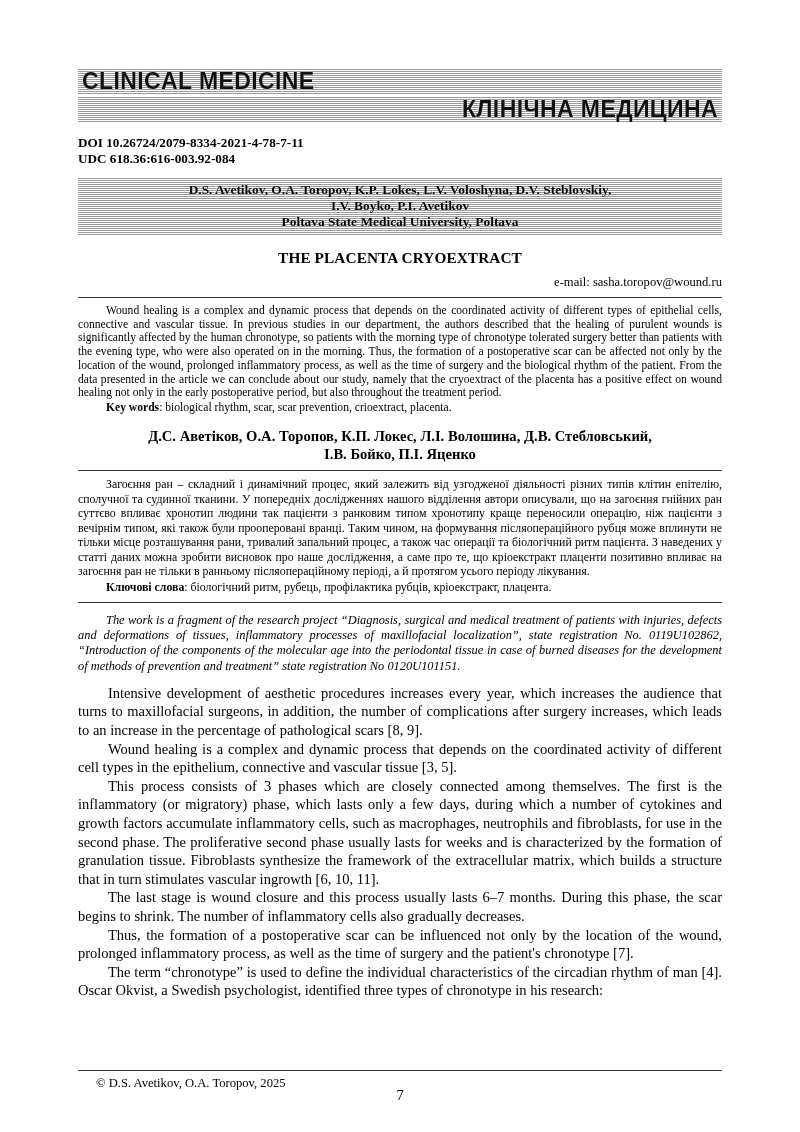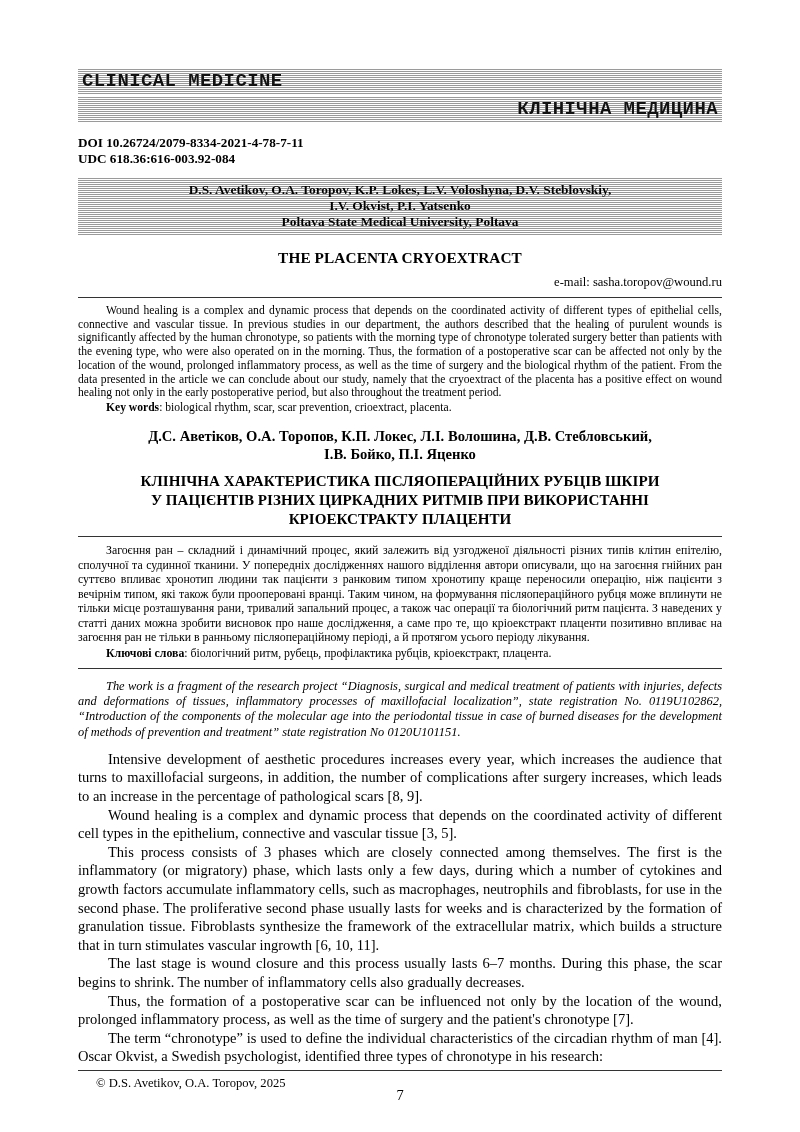--- a/index.html
+++ b/index.html
@@ -33,23 +33,23 @@
   .banner {
     background-image: repeating-linear-gradient(
         0deg, #9a9a9a 0px, #9a9a9a 1px, #ffffff 1px, #ffffff 2px);
     background-color: #d8d8d8;
     height: 26px;
     position: relative;
   }
   .banner-1 { margin-top: 68px; }
   .banner-2 { margin-top: 2px; }
   .banner-text {
-    font-family: Liberation Mono, monospace;
-    font-weight: bold;
-    font-size: 19px;
+    font-family: Liberation Sans, sans-serif;
+    font-weight: bold;
+    font-size: 23px;
     letter-spacing: 0.4px;
     line-height: 26px;
     color: #111;
     position: absolute;
     top: 0;
     text-shadow: 0 0 1px #ffffff;
   }
   .banner-text.left { left: 4px; }
   .banner-text.right { right: 4px; }
 
@@ -194,45 +194,40 @@
       <span class="banner-text right">КЛІНІЧНА МЕДИЦИНА</span>
     </div>
 
     <div class="doi-block">
       <div>DOI 10.26724/2079-8334-2021-4-78-7-11</div>
       <div>UDC 618.36:616-003.92-084</div>
     </div>
 
     <div class="authors-banner">
       <div>D.S. Avetikov, O.A. Toropov, K.P. Lokes, L.V. Voloshyna, D.V. Steblovskiy,</div>
-      <div>I.V. Okvist, P.I. Yatsenko</div>
+      <div>I.V. Boyko, P.I. Avetikov</div>
       <div>Poltava State Medical University, Poltava</div>
     </div>
 
     <div class="title-en">
       <div>THE PLACENTA CRYOEXTRACT</div>
     </div>
 
     <div class="email-line">e-mail: sasha.toropov@wound.ru</div>
 
     <hr class="rule">
 
     <div class="abstract">Wound healing is a complex and dynamic process that depends on the coordinated activity of different types of epithelial cells, connective and vascular tissue. In previous studies in our department, the authors described that the healing of purulent wounds is significantly affected by the human chronotype, so patients with the morning type of chronotype tolerated surgery better than patients with the evening type, who were also operated on in the morning. Thus, the formation of a postoperative scar can be affected not only by the location of the wound, prolonged inflammatory process, as well as the time of surgery and the biological rhythm of the patient. From the data presented in the article we can conclude about our study, namely that the cryoextract of the placenta has a positive effect on wound healing not only in the early postoperative period, but also throughout the treatment period.</div>
     <div class="keywords"><b>Key words</b><span>: biological rhythm, scar, scar prevention, crioextract, placenta.</span></div>
 
     <div class="authors-uk">
       <div>Д.С. Аветіков, О.А. Торопов, К.П. Локес, Л.І. Волошина, Д.В. Стебловський,</div>
       <div>І.В. Бойко, П.І. Яценко</div>
     </div>
 
-    <div class="title-uk">
-      <div>КЛІНІЧНА ХАРАКТЕРИСТИКА ПІСЛЯОПЕРАЦІЙНИХ РУБЦІВ ШКІРИ</div>
-      <div>У ПАЦІЄНТІВ РІЗНИХ ЦИРКАДНИХ РИТМІВ ПРИ ВИКОРИСТАННІ</div>
-      <div>КРІОЕКСТРАКТУ ПЛАЦЕНТИ</div>
-    </div>
 
     <hr class="rule">
 
     <div class="abstract uk">Загоєння ран – складний і динамічний процес, який залежить від узгодженої діяльності різних типів клітин епітелію, сполучної та судинної тканини. У попередніх дослідженнях нашого відділення автори описували, що на загоєння гнійних ран суттєво впливає хронотип людини так пацієнти з ранковим типом хронотипу краще переносили операцію, ніж пацієнти з вечірнім типом, які також були прооперовані вранці. Таким чином, на формування післяопераційного рубця може вплинути не тільки місце розташування рани, тривалий запальний процес, а також час операції та біологічний ритм пацієнта. З наведених у статті даних можна зробити висновок про наше дослідження, а саме про те, що кріоекстракт плаценти позитивно впливає на загоєння ран не тільки в ранньому післяопераційному періоді, а й протягом усього періоду лікування.</div>
     <div class="keywords uk"><b>Ключові слова</b><span>: біологічний ритм, рубець, профілактика рубців, кріоекстракт, плацента.</span></div>
 
     <hr class="rule">
 
     <div class="project-note">The work is a fragment of the research project “Diagnosis, surgical and medical treatment of patients with injuries, defects and deformations of tissues, inflammatory processes of maxillofacial localization”, state registration No. 0119U102862, “Introduction of the components of the molecular age into the periodontal tissue in case of burned diseases for the development of methods of prevention and treatment” state registration No 0120U101151.</div>
 

